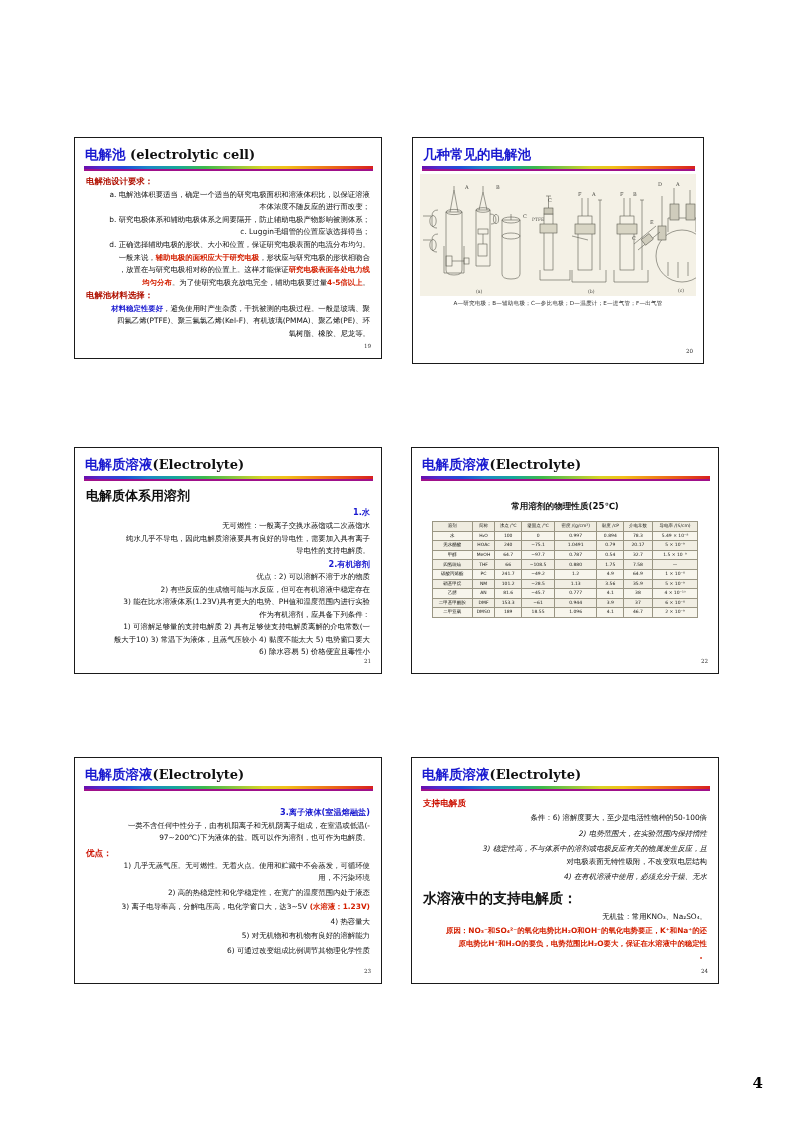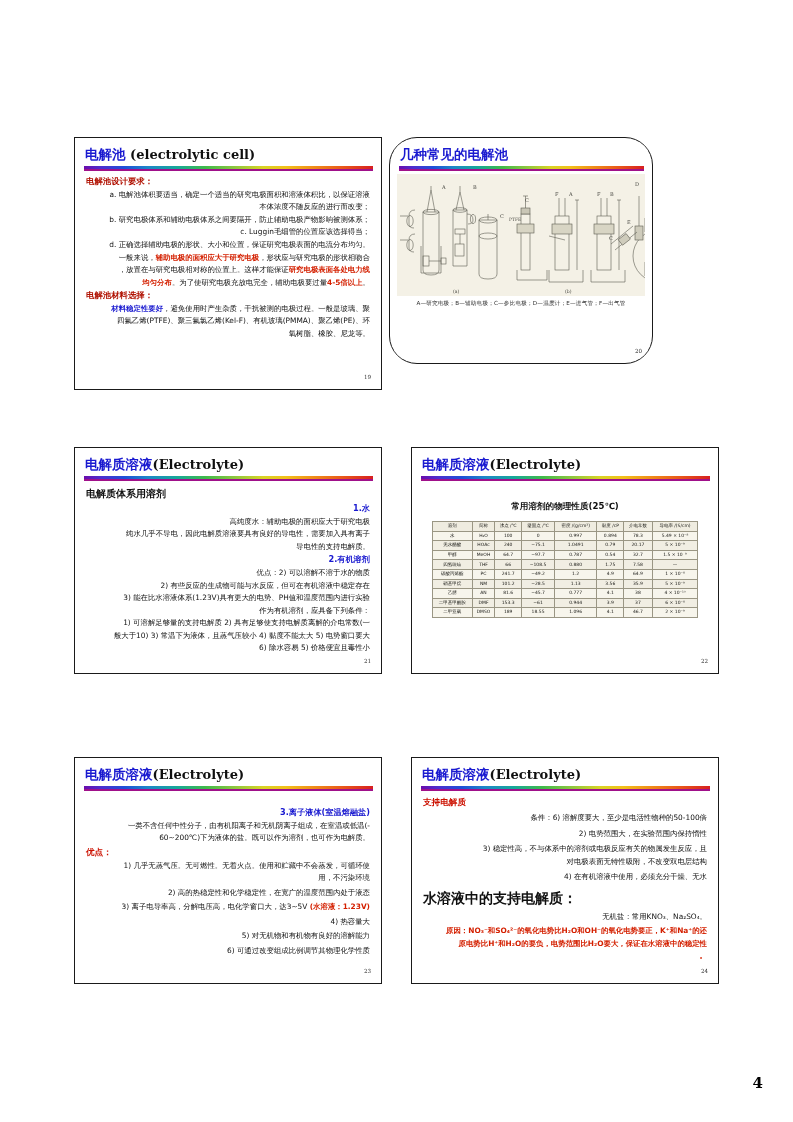--- a/index.html
+++ b/index.html
@@ -92,44 +92,43 @@
 
   
   .hd {
     font-weight: bold;
     font-size: 8.4px;
     color: #b01000;
     margin: 0 0 2px 0;
   }
   .hd-dark {
     font-weight: bold;
-    font-size: 10px;
+    font-size: 13px;
     color: #101010;
     margin: 1px 0 2px 0;
   }
   .hd-blue {
     font-weight: bold;
     font-size: 8.2px;
     color: #1a1ad0;
     margin: 2px 0 2px 0;
     text-align: right;
   }
   .hd-red-s {
     font-weight: bold;
     font-size: 8.6px;
     color: #cc1100;
     margin: 3px 0 2px 0;
-    font-family: Liberation Mono, monospace;
   }
   p.ln {
     margin: 0 0 2px 0;
     text-align: right;
   }
   p.ln.ind { padding-left: 9px; }
-  p.ln.ind2 { padding-left: 17px; }
+  p.ln.ind2 { padding-left: 17px; font-style: italic; }
   p.ln.ind3 { padding-left: 26px; }
   .red-b { color: #d42000; font-weight: bold; }
   .blue-b { color: #1a1ad0; font-weight: bold; }
 
   
   .pic {
     margin: 3px 3px 0 3px;
     background: #f4f1e6;
     height: 122px;
     position: relative;
@@ -168,21 +167,21 @@
     white-space: nowrap;
   }
   table.phys th { background: #efece0; }
   table.phys tbody tr:nth-child(even) { background: #f1eee3; }
 </style>
 </head>
 <body>
 
 <div class="page">
 
-  <div class="slide" style="left:74px; top:137px; width:308px; height:253px;">
+  <div class="slide" style="left:74px; top:137px; width:308px; height:222px;">
     <div class="slide-inner">
       <div class="title-row">
         <span class="t-cn">电解池</span><span class="t-en"> (electrolytic cell)</span>
       </div>
       <div class="rule-wrap">
         <div class="rainbow"></div>
         <div class="magenta"></div>
       </div>
       <div class="body">
         <div class="hd">电解池设计要求：</div>
@@ -196,21 +195,21 @@
         <p class="ln" style="padding-left:9px"><span class="red-b">均匀分布</span><span>。为了使研究电极充放电完全，辅助电极要过量</span><span class="red-b">4-5倍以上</span><span>。</span></p>
         <div class="hd">电解池材料选择：</div>
         <p class="ln"><span class="blue-b">材料稳定性要好</span><span>，避免使用时产生杂质，干扰被测的电极过程。一般是玻璃、聚</span></p>
         <p class="ln">四氟乙烯(PTFE)、聚三氟氯乙烯(Kel-F)、有机玻璃(PMMA)、聚乙烯(PE)、环</p>
         <p class="ln">氧树脂、橡胶、尼龙等。</p>
         <div class="pg">19</div>
       </div>
     </div>
   </div>
 
-  <div class="slide" style="left:389px; top:137px; width:264px; height:227px;border-radius:28px;">
+  <div class="slide" style="left:412px; top:137px; width:292px; height:227px;">
     <div class="slide-inner">
       <div class="title-row">
         <span class="t-cn">几种常见的电解池</span><span class="t-en"></span>
       </div>
       <div class="rule-wrap">
         <div class="rainbow"></div>
         <div class="magenta"></div>
       </div>
       <div class="body" style="padding:0">
         <div class="pic">
@@ -332,21 +331,21 @@
       <div class="title-row">
         <span class="t-cn">电解质溶液</span><span class="t-en">(Electrolyte)</span>
       </div>
       <div class="rule-wrap">
         <div class="rainbow"></div>
         <div class="magenta"></div>
       </div>
       <div class="body">
         <div class="hd-dark">电解质体系用溶剂</div>
         <div class="hd-blue">1.水</div>
-        <p class="ln">高纯度水：辅助电极的面积应大于研究电极</p>
+        <p class="ln">无可燃性：一般离子交换水蒸馏或二次蒸馏水</p>
         <p class="ln">纯水几乎不导电，因此电解质溶液要具有良好的导电性，需要加入具有离子</p>
         <p class="ln">导电性的支持电解质。</p>
         <div class="hd-blue">2.有机溶剂</div>
         <p class="ln">优点：2) 可以溶解不溶于水的物质</p>
         <p class="ln ind">2) 有些反应的生成物可能与水反应，但可在有机溶液中稳定存在</p>
         <p class="ln ind">3) 能在比水溶液体系(1.23V)具有更大的电势、PH值和温度范围内进行实验</p>
         <p class="ln">作为有机溶剂，应具备下列条件：</p>
         <p class="ln">1) 可溶解足够量的支持电解质 2) 具有足够使支持电解质离解的介电常数(一</p>
         <p class="ln">般大于10) 3) 常温下为液体，且蒸气压较小 4) 黏度不能太大 5) 电势窗口要大</p>
         <p class="ln">6) 除水容易 5) 价格便宜且毒性小</p>
@@ -482,21 +481,21 @@
       <div class="title-row">
         <span class="t-cn">电解质溶液</span><span class="t-en">(Electrolyte)</span>
       </div>
       <div class="rule-wrap">
         <div class="rainbow"></div>
         <div class="magenta"></div>
       </div>
       <div class="body">
         <div class="hd-blue" style="margin-top:11px">3.离子液体(室温熔融盐)</div>
         <p class="ln">一类不含任何中性分子，由有机阳离子和无机阴离子组成，在室温或低温(-</p>
-        <p class="ln">60~200℃)下为液体的盐。既可以作为溶剂，也可作为电解质。</p>
+        <p class="ln">97~200℃)下为液体的盐。既可以作为溶剂，也可作为电解质。</p>
         <div class="hd-red-s">优点：</div>
         <p class="ln">1) 几乎无蒸气压。无可燃性。无着火点。使用和贮藏中不会蒸发，可循环使</p>
         <p class="ln">用，不污染环境</p>
         <p class="ln" style="margin-top:4px">2) 高的热稳定性和化学稳定性，在宽广的温度范围内处于液态</p>
         <p class="ln" style="margin-top:4px"><span>3) 离子电导率高，分解电压高，电化学窗口大，达3~5V </span><span class="red-b">(水溶液：1.23V)</span></p>
         <p class="ln" style="margin-top:4px">4) 热容量大</p>
         <p class="ln" style="margin-top:4px">5) 对无机物和有机物有良好的溶解能力</p>
         <p class="ln" style="margin-top:4px">6) 可通过改变组成比例调节其物理化学性质</p>
         <div class="pg">23</div>
       </div>

